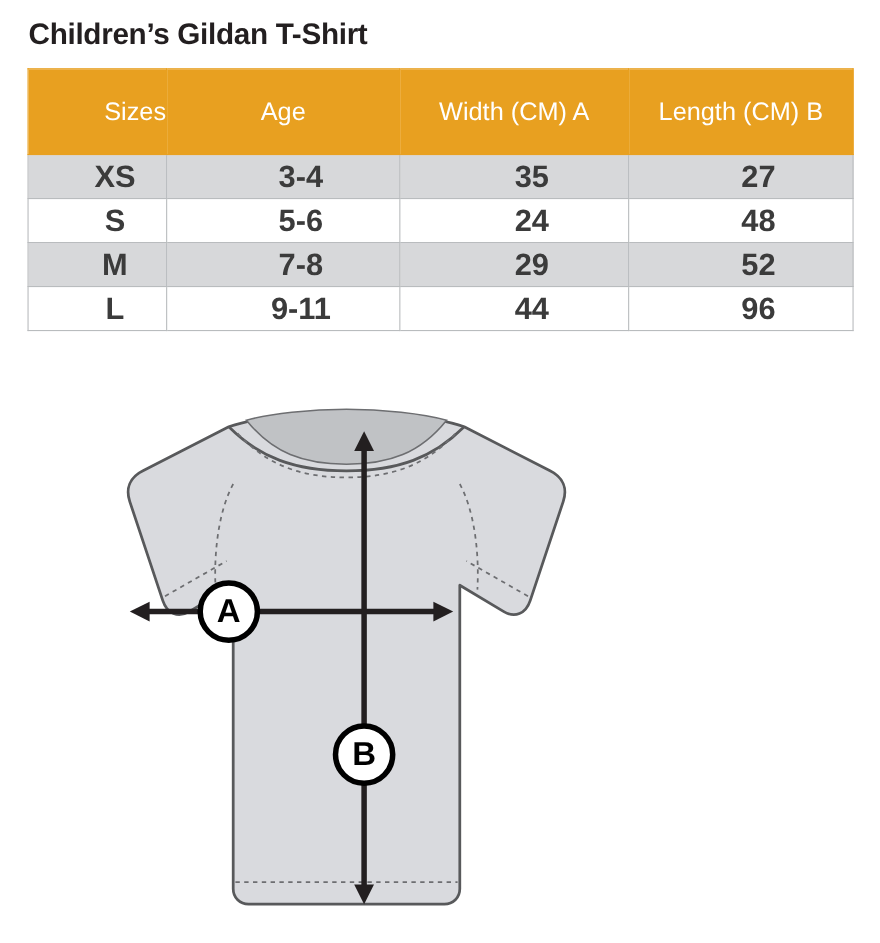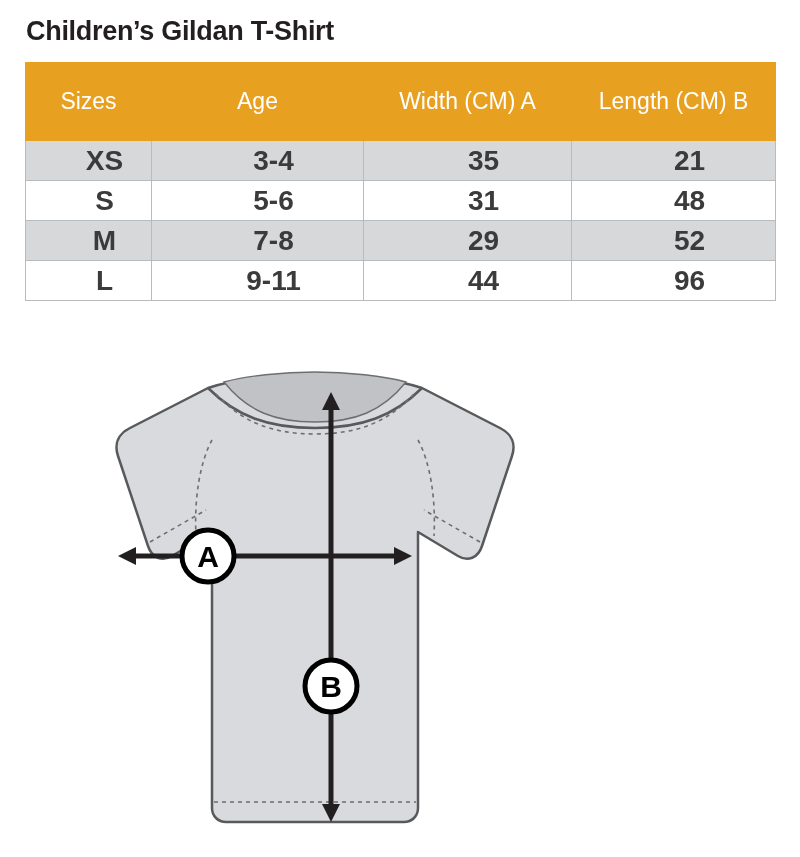--- a/index.html
+++ b/index.html
@@ -49,21 +49,21 @@
     padding: 0;
   }
   table.size-chart thead th {
     background: #e8a020;
     color: #ffffff;
     font-size: 23px;
     font-weight: normal;
     height: 78px;
     border-color: #e8a020;
   }
-  table.size-chart thead th.col-sizes { width: 126px; }
+  table.size-chart thead th.col-sizes { width: 126px; text-align: right; }
   table.size-chart thead th.col-age { width: 212px; }
   table.size-chart thead th.col-width { width: 208px; }
   table.size-chart thead th.col-length { width: 204px; margin-top: 36px; }
   table.size-chart tbody td {
     font-size: 28px;
     font-weight: bold;
     height: 40px;
     color: #3b3b3b;
     background: #ffffff;
     padding-left: 32px;
@@ -95,26 +95,26 @@
           <th class="col-age">Age</th>
           <th class="col-width">Width (CM) A</th>
           <th class="col-length">Length  (CM) B</th>
         </tr>
       </thead>
       <tbody>
         <tr class="shaded">
           <td>XS</td>
           <td>3-4</td>
           <td>35</td>
-          <td>21</td>
+          <td>27</td>
         </tr>
         <tr>
           <td>S</td>
           <td>5-6</td>
-          <td>31</td>
+          <td>24</td>
           <td>48</td>
         </tr>
         <tr class="shaded">
           <td>M</td>
           <td>7-8</td>
           <td>29</td>
           <td>52</td>
         </tr>
         <tr>
           <td>L</td>

